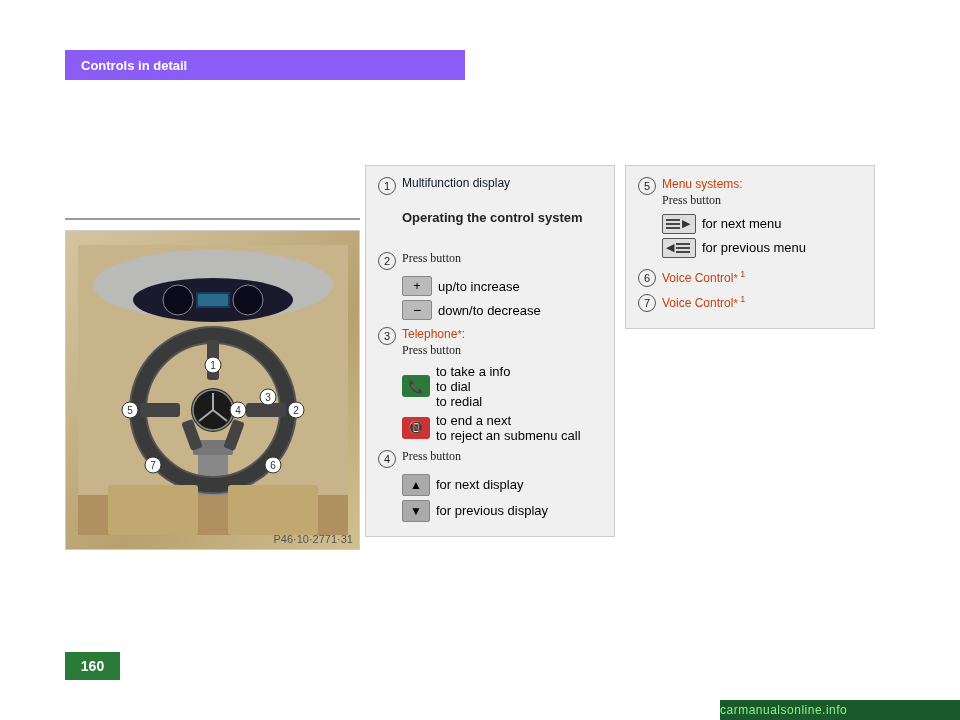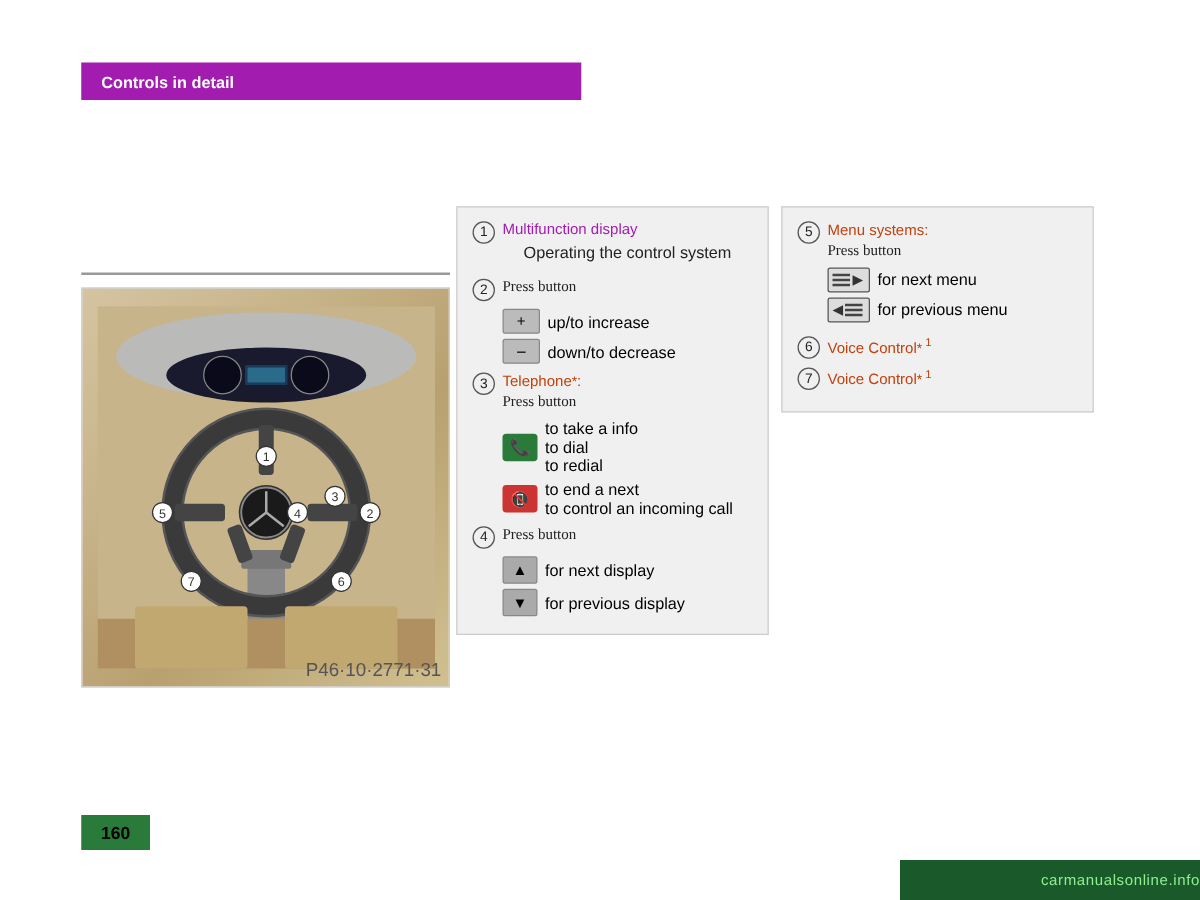--- a/index.html
+++ b/index.html
@@ -13,21 +13,21 @@
       position: relative;
     }
 
     
     .header-bar {
       position: absolute;
       top: 50px;
       left: 65px;
       width: 400px;
       height: 30px;
-      background: #a21caf;
+      background: #8b5cf6;
       display: flex;
       align-items: center;
       padding-left: 16px;
     }
     .header-bar span {
       color: white;
       font-weight: bold;
       font-size: 13px;
     }
 
@@ -55,21 +55,21 @@
       top: 50%;
       left: 50%;
       transform: translate(-50%, -50%);
     }
 
     
     .img-caption {
       position: absolute;
       bottom: 4px;
       right: 6px;
-      font-size: 15px;
+      font-size: 11px;
       color: #555;
     }
 
     
     .section-line {
       position: absolute;
       top: 218px;
       left: 65px;
       width: 295px;
       height: 2px;
@@ -93,28 +93,27 @@
       top: 165px;
       left: 625px;
       width: 250px;
       background: #f0f0f0;
       border: 1px solid #ccc;
       padding: 10px 12px;
     }
 
     .section-title {
       font-size: 12px;
-      color: #a21caf;
-      margin-bottom: 4px;
+      color: #0f172a;
+      margin-bottom: 20px;
     }
     .section-bold {
       font-size: 13px;
-      font-weight: normal;
-      margin-bottom: 7px;
-      text-align: center;
+      font-weight: bold;
+      margin-bottom: 20px;
     }
 
     .item-row {
       display: flex;
       align-items: flex-start;
       margin-bottom: 6px;
       font-size: 12px;
       color: #222;
     }
     .item-num {
@@ -214,36 +213,36 @@
     .page-num {
       position: absolute;
       bottom: 40px;
       left: 65px;
       width: 55px;
       height: 28px;
       background: #2a7a3a;
       display: flex;
       align-items: center;
       justify-content: center;
-      color: #000000;
+      color: #ffffff;
       font-weight: bold;
       font-size: 14px;
     }
 
     
     .footer-watermark {
       position: absolute;
       bottom: 0;
       right: 0;
       width: 240px;
-      height: 32px;
+      height: 20px;
       background: #1a5a2a;
       display: flex;
       align-items: center;
-      justify-content: flex-end;
+      justify-content: flex-start;
       color: #90ee90;
       font-size: 12px;
       letter-spacing: 0.5px;
       margin-left: 40px;
     }
 
     
     .menu-icon {
       display: inline-flex;
       align-items: center;
@@ -404,21 +403,21 @@
       <div>to take a info</div>
       <div>to dial</div>
       <div>to redial</div>
     </div>
   </div>
 
   <div class="btn-row indent" style="margin-top:4px;">
     <div class="btn-icon-phone red">📵</div>
     <div>
       <div>to end a next</div>
-      <div>to control an incoming call</div>
+      <div>to reject an submenu call</div>
     </div>
   </div>
 
   <div class="item-row" style="margin-top:6px;">
     <span class="item-num">4</span>
     <div class="item-content">
       <div class="press">Press button</div>
     </div>
   </div>
 

